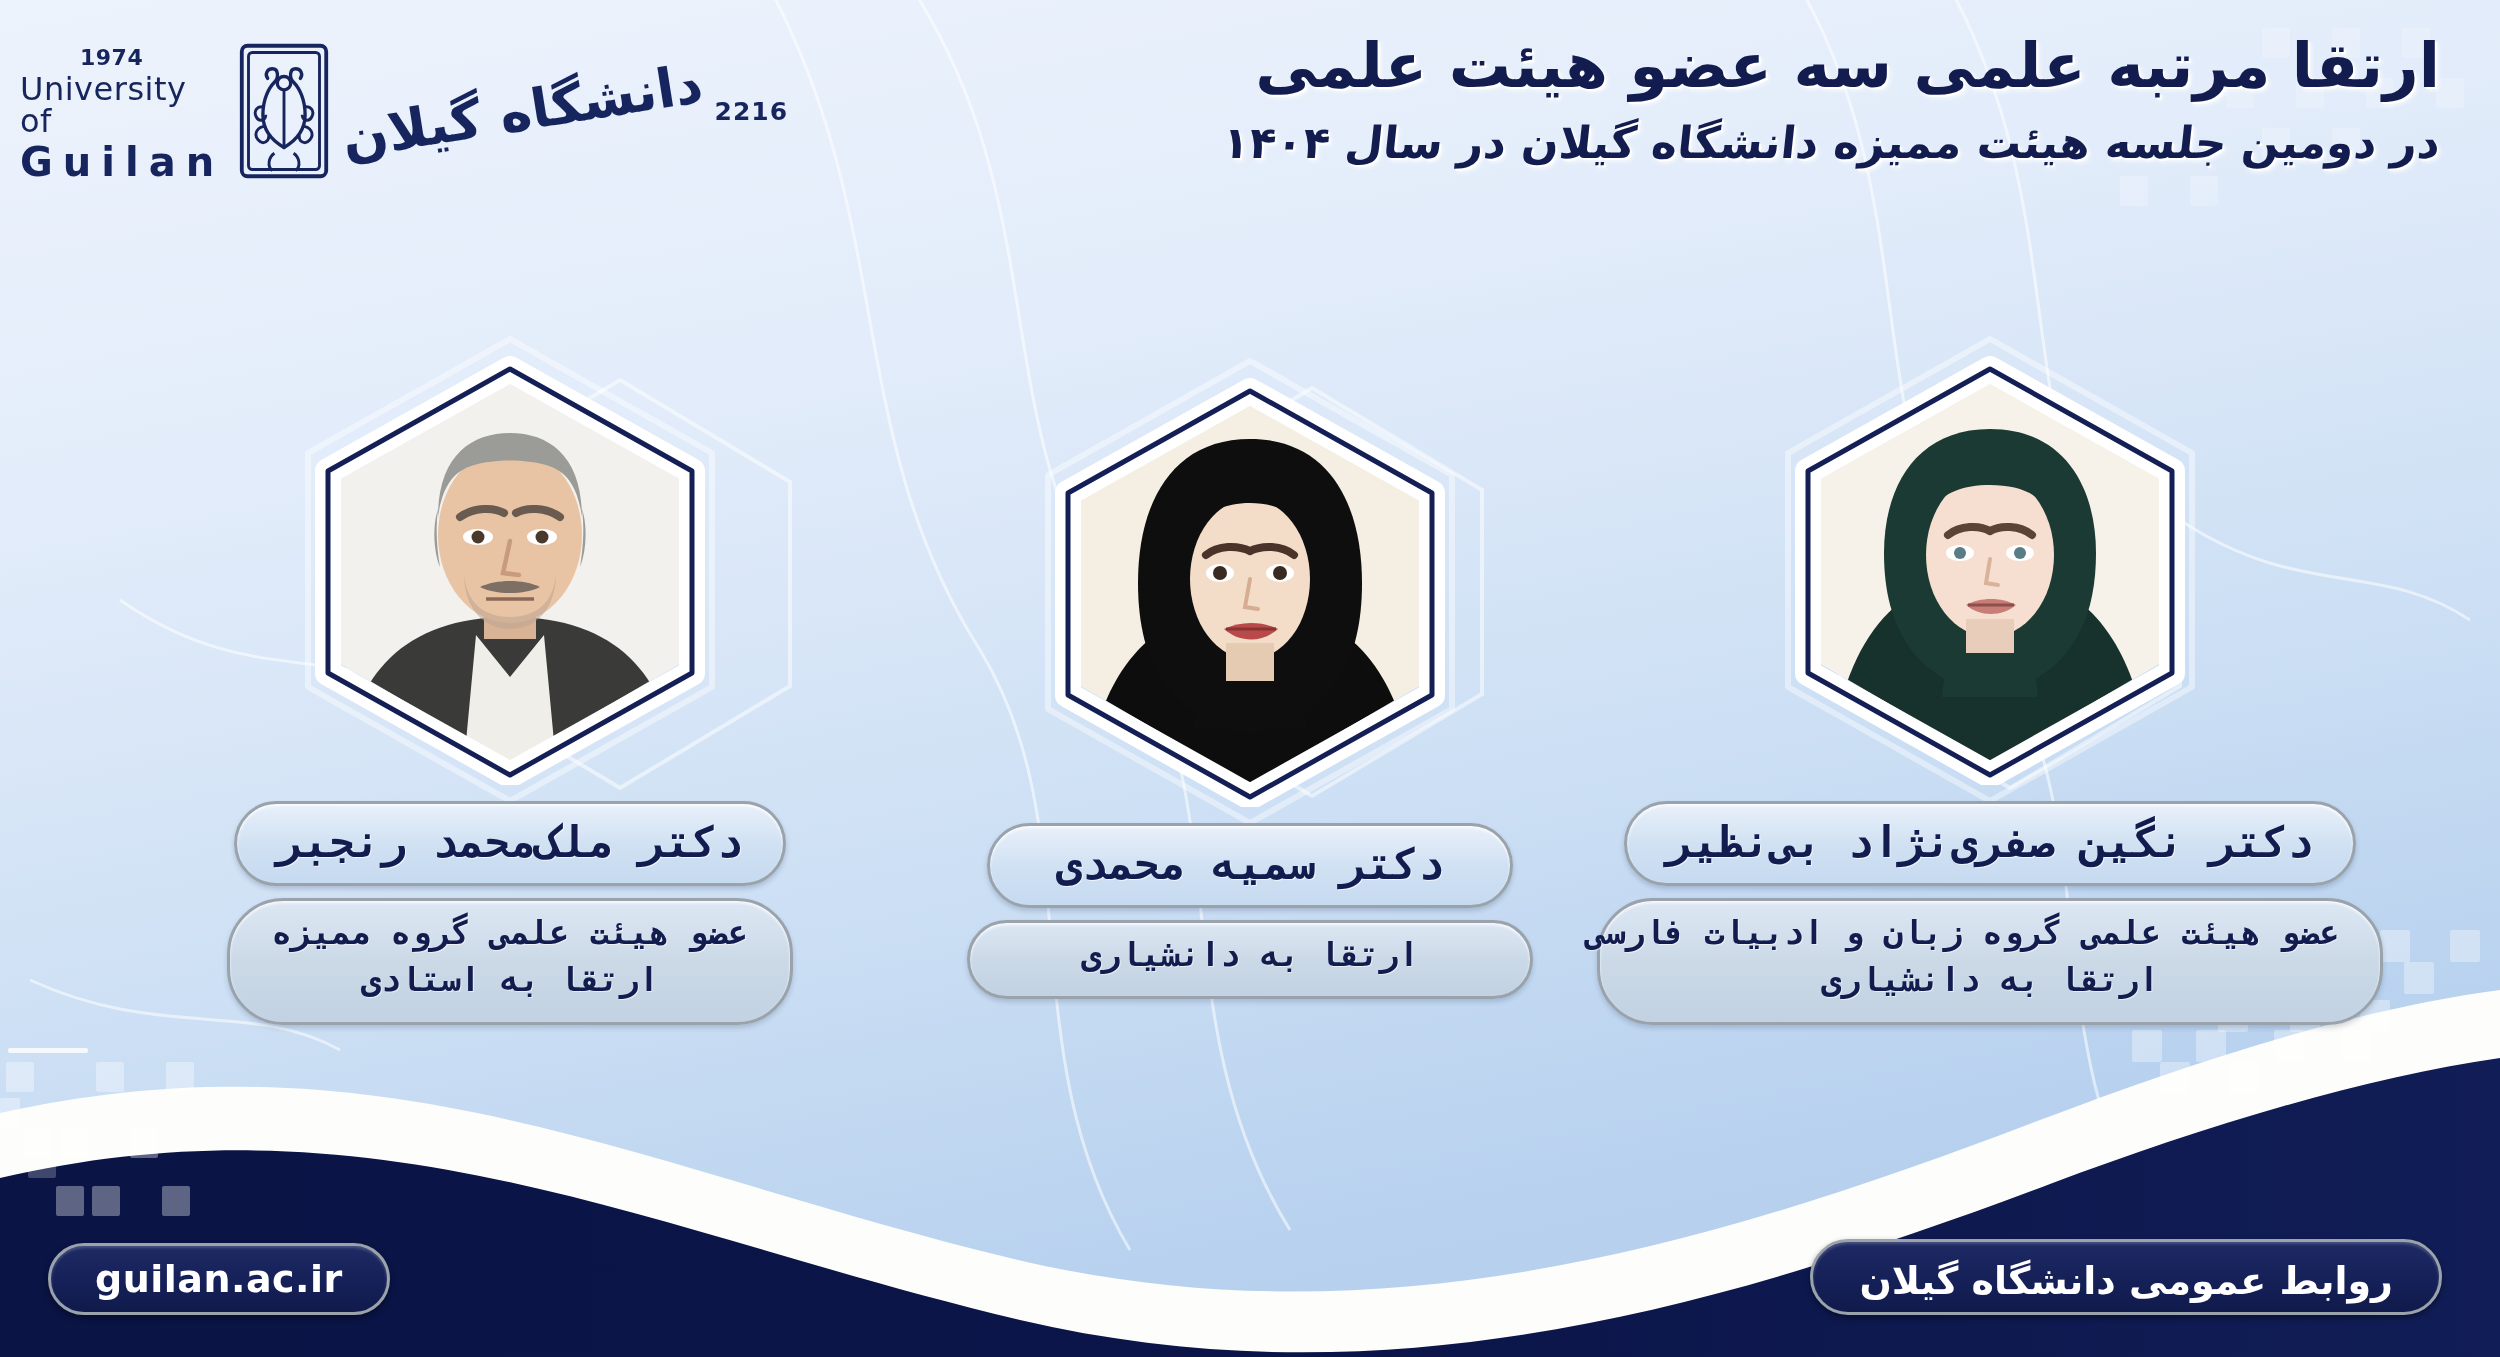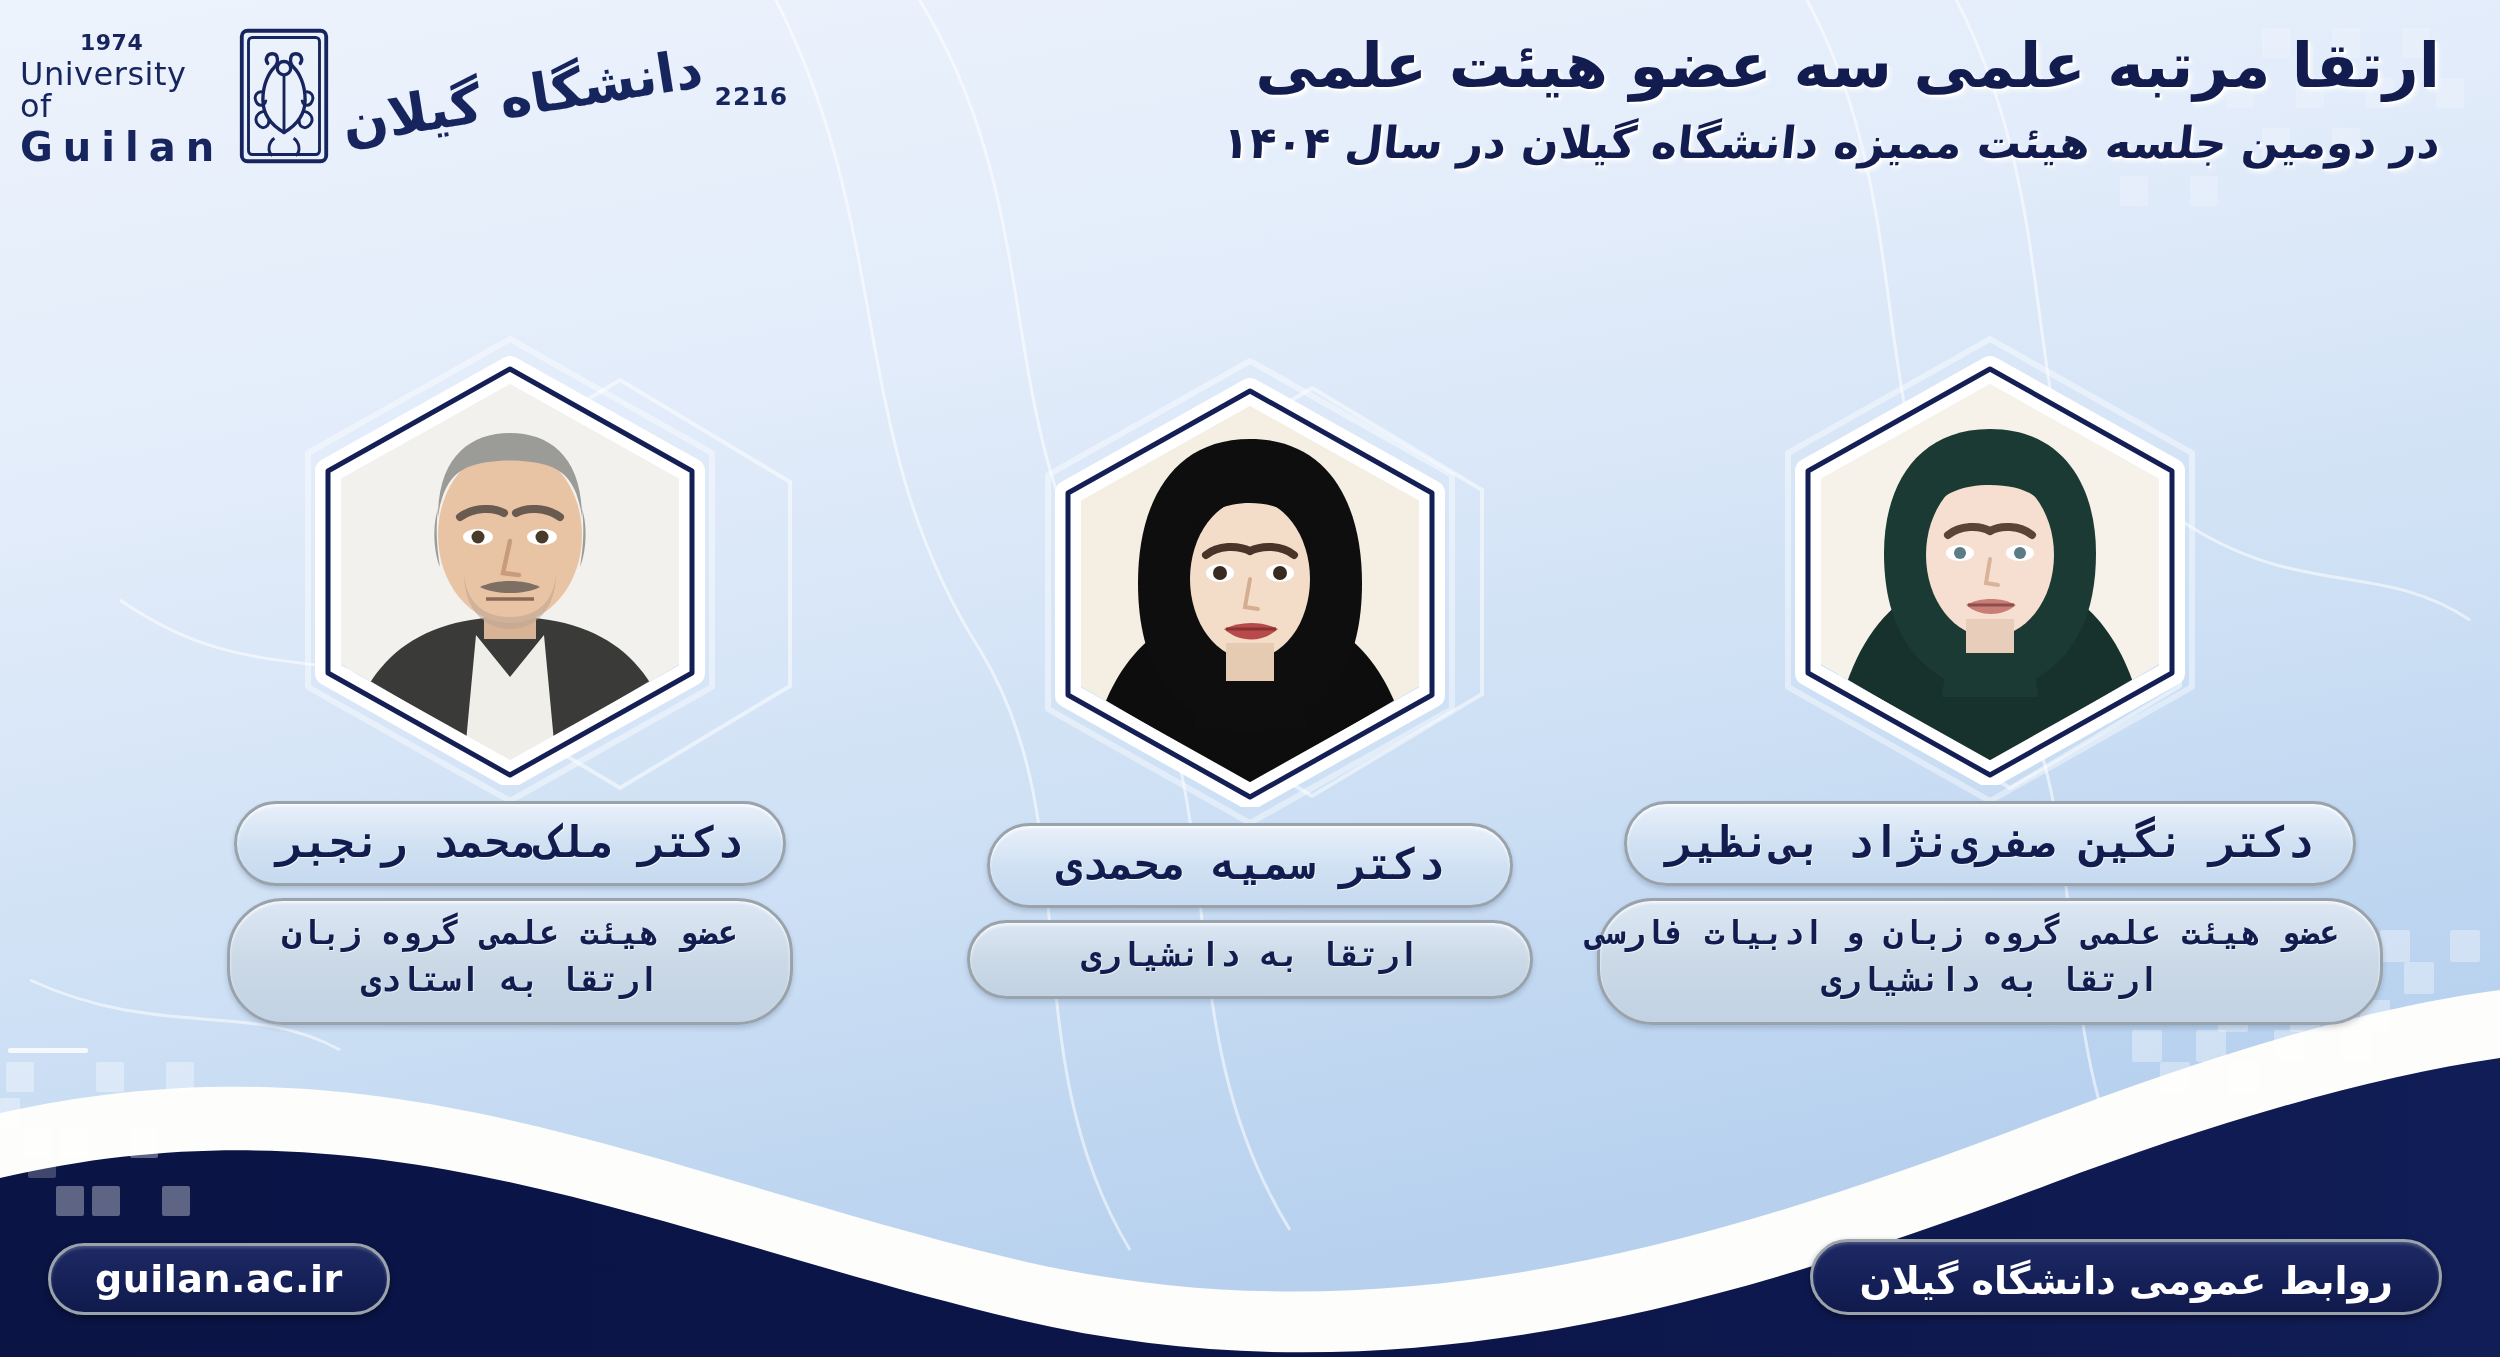--- a/index.html
+++ b/index.html
@@ -14,21 +14,21 @@
     background:linear-gradient(160deg,#eaf1fb 0%,#e6eefb 22%,#dbe8f8 48%,#c7dbf2 72%,#b9d2ef 100%);
   }
 
   
   .bg-svg{position:absolute;inset:0;width:2500px;height:1357px;pointer-events:none;}
 
   .sq{position:absolute;background:#ffffff;opacity:.34;border-radius:2px;}
 
   
   .logo-wrap{
-    position:absolute;left:20px;top:6px;width:740px;height:180px;
+    position:absolute;left:20px;top:21px;width:740px;height:180px;
     display:flex;align-items:center;justify-content:flex-start;direction:ltr;
   }
   .logo-en{
     display:flex;flex-direction:column;align-items:flex-start;justify-content:center;
     color:#17255e;line-height:1;margin-right:4px;padding-top:6px;
   }
   .logo-year{font-size:22px;font-weight:700;letter-spacing:.5px;margin-left:60px;margin-bottom:4px;}
   .logo-uni{font-size:32px;font-weight:400;letter-spacing:.5px;}
   .logo-guilan{font-size:40px;font-weight:700;letter-spacing:10px;margin-top:5px;}
   .logo-mark{width:96px;height:142px;margin:0 8px;flex:none;}
@@ -369,21 +369,21 @@
         </div>
         <svg class="hex-photo" viewBox="0 0 420 430">
           <path d="M210 14 L392 116 L392 318 L210 420 L28 318 L28 116 Z" fill="none" stroke="#ffffff" stroke-width="26" stroke-linejoin="round"></path>
           <path d="M210 14 L392 116 L392 318 L210 420 L28 318 L28 116 Z" fill="none" stroke="#141f55" stroke-width="5" stroke-linejoin="round"></path>
         </svg>
       </div>
       <div class="name-badge">
         <span>دکتر ملک‌محمد رنجبر</span>
       </div>
       <div class="role-badge">
-        <span class="line">عضو هیئت علمی گروه زبان</span>
+        <span class="line">عضو هیئت علمی گروه ممیزه</span>
         <span class="line">ارتقا به استادی</span>
       </div>
     </div>
 
   </div>
 
   <div class="pill pill-site">
     <span>guilan.ac.ir</span>
   </div>
 

